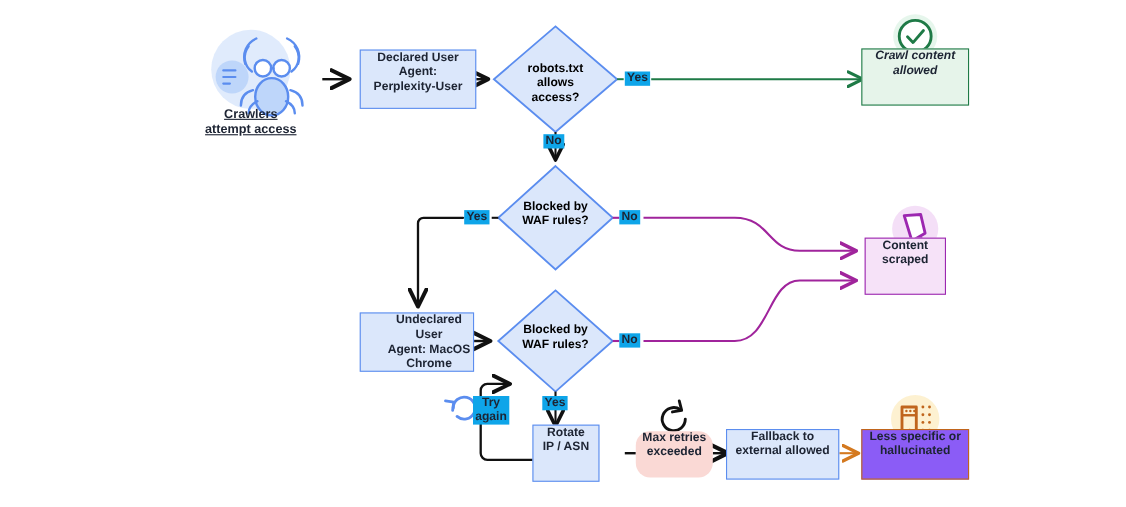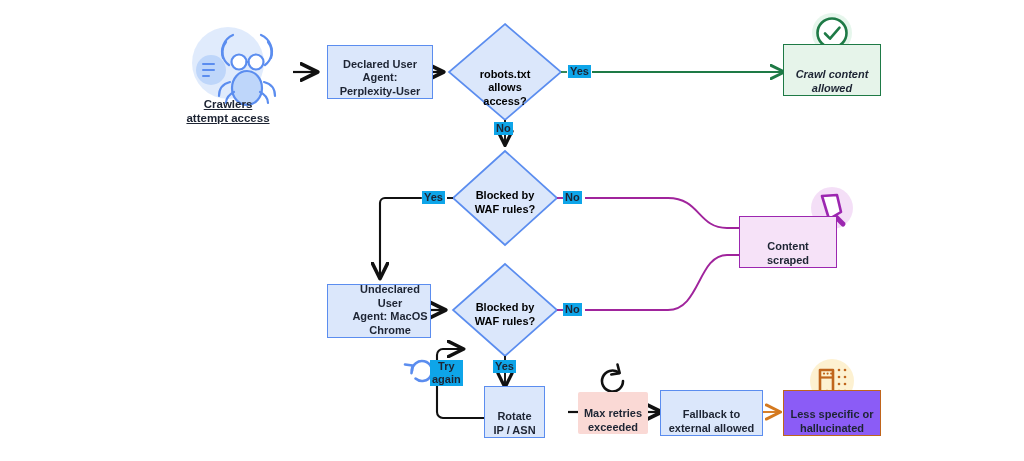--- a/index.html
+++ b/index.html
@@ -1,32 +1,32 @@
 <!DOCTYPE html>
 <html><head>
 <meta charset="utf-8">
 <style>
   html,body{margin:0;padding:0;background:#ffffff;}
   body{width:1024px;height:461px;position:relative;overflow:hidden;
        font-family:"Liberation Sans","DejaVu Sans",sans-serif;}
   #canvas{position:absolute;inset:0;width:1024px;height:461px;}
-  .node{position:absolute;box-sizing:border-box;display:flex;align-items:flex-end;
+  .node{position:absolute;box-sizing:border-box;display:flex;align-items:flex-start;
         justify-content:center;text-align:center;line-height:1.22;}
   .boxtxt{white-space:pre-line;font-weight:700;}
 
   
   .blue-box{background:#dbe7fb;border:1.5px solid #5b8def;color:#1d2433;font-size:11px;}
   
   .green-box{background:#e6f4ea;border:1.8px solid #1e7a46;color:#1d2433;font-size:11px;font-style:italic;}
   
   .purple-box{background:#f6e2f8;border:1.8px solid #9c27b0;color:#1d2433;font-size:11px;}
   
   .orange-box{background:#8b5cf6;border:1.8px solid #c0651c;color:#1d2433;font-size:11px;}
   
-  .pink-box{background:#fad9d5;border-radius:2px;color:#1d2433;font-size:11px;}
+  .pink-box{background:#fad9d5;border-radius:13px;color:#1d2433;font-size:11px;}
 
   
   .elabel{position:absolute;font-size:11px;font-weight:700;color:#1d2433;
           background:#0ea5e9;padding:0 2px;white-space:pre-line;text-align:center;line-height:1.2;}
 
   .cap{position:absolute;font-size:11.5px;font-weight:700;color:#1d2433;
        text-align:center;white-space:pre-line;line-height:1.25;}
 </style>
 </head>
 <body>
@@ -166,21 +166,21 @@
   <span class="boxtxt">Crawl content
 allowed</span>
 </div>
 
 <div class="node blue-box" style="left:327px;top:284px;width:104px;height:54px;padding-left:22px;">
   <span class="boxtxt">Undeclared User
 Agent: MacOS
 Chrome</span>
 </div>
 
-<div class="node purple-box" style="left:739px;top:216px;width:98px;height:52px;">
+<div class="node purple-box" style="left:786px;top:216px;width:74px;height:52px;">
   <span class="boxtxt">Content
 scraped</span>
 </div>
 
 <div class="node blue-box" style="left:484px;top:386px;width:61px;height:52px;">
   <span class="boxtxt">Rotate
 IP / ASN</span>
 </div>
 
 <div class="node pink-box" style="left:578px;top:392px;width:70px;height:42px;">

